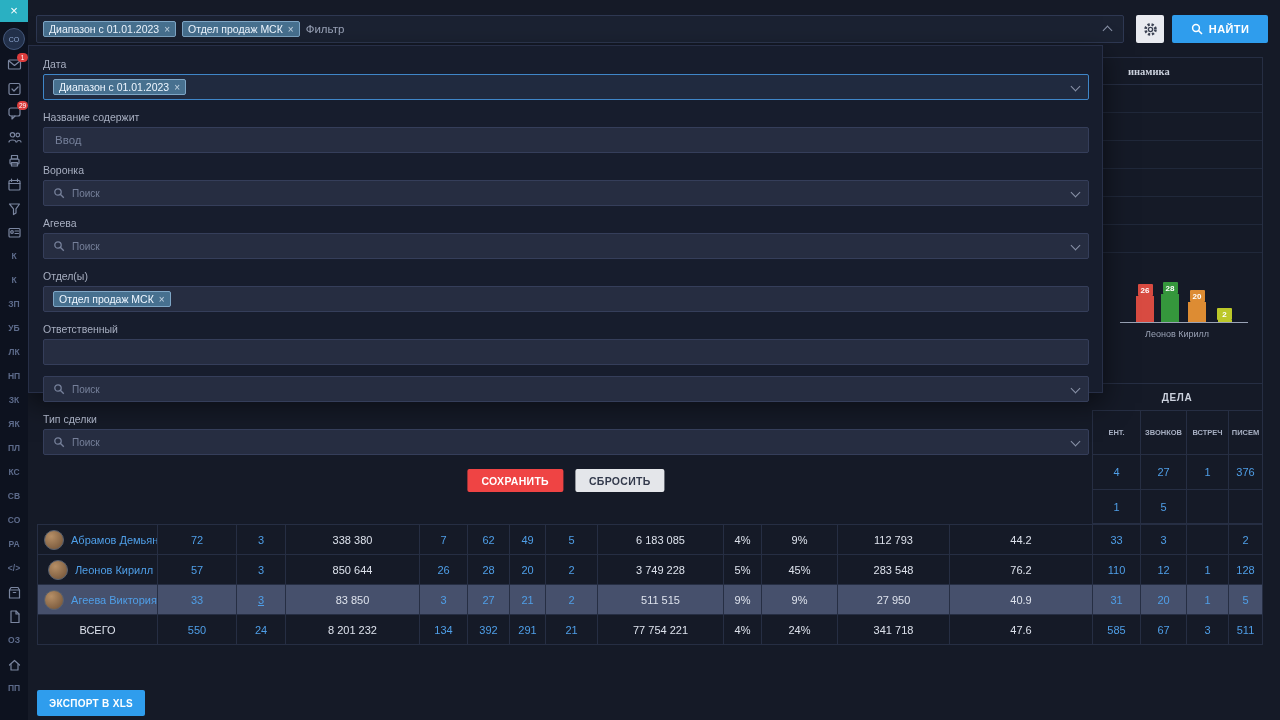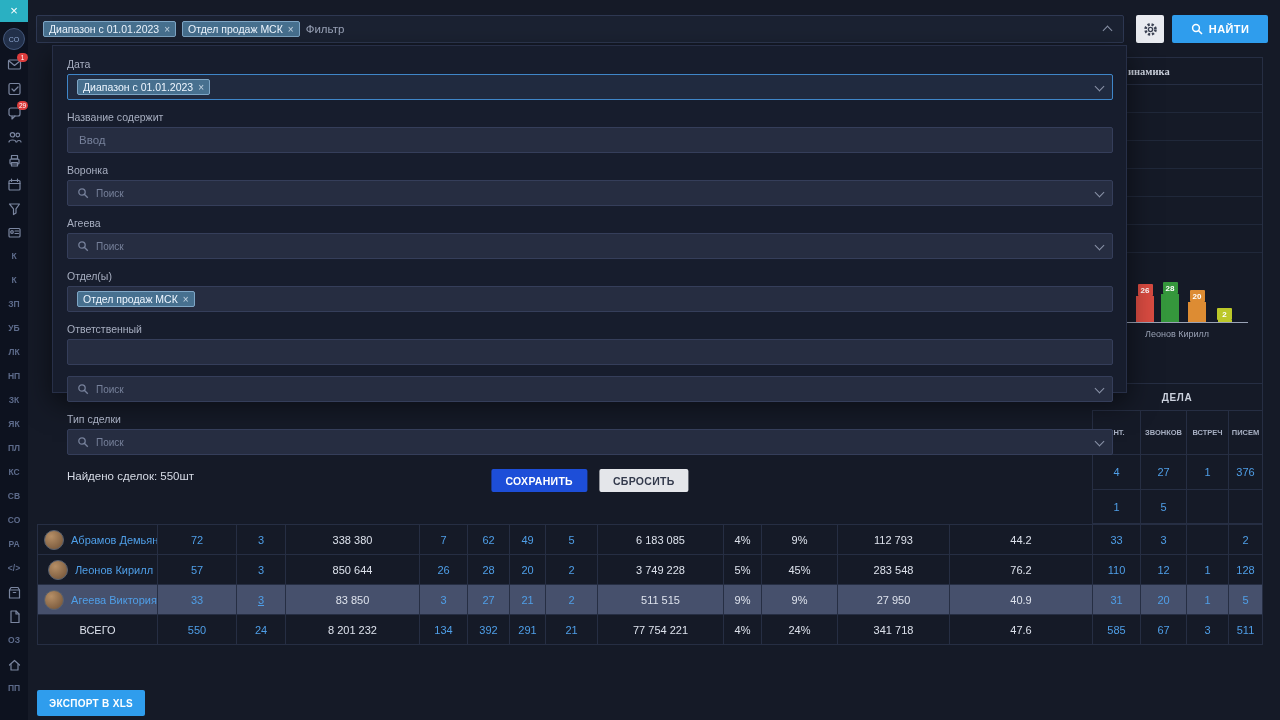--- a/index.html
+++ b/index.html
@@ -32,37 +32,37 @@
         transform:rotate(45deg);display:inline-block;margin-top:-2px;}
   .chev.up{transform:rotate(-135deg);margin-top:3px;}
   .filterbar .chev{margin-left:auto;}
   .btn-gear{margin-left:12px;width:28px;height:28px;background:#e9ebf0;border:none;border-radius:2px;
             display:flex;align-items:center;justify-content:center;cursor:pointer;}
   .btn-find{margin-left:8px;width:96px;height:28px;background:#2f9ded;border:none;border-radius:2px;color:#fff;
             font-size:11px;font-weight:bold;letter-spacing:.4px;display:flex;align-items:center;justify-content:center;
             gap:6px;cursor:pointer;font-family:inherit;}
 
   
-  .panel{position:absolute;left:52px;top:45px;width:1075px;height:348px;background:#171d2d;
+  .panel{position:absolute;left:28px;top:45px;width:1075px;height:348px;background:#171d2d;
          border:1px solid #272f47;box-shadow:0 10px 26px rgba(0,0,0,.55);z-index:35;
          box-sizing:border-box;padding:12px 13px 0 14px;}
   .f-label{color:#a7aec0;font-size:10.5px;margin-bottom:4px;}
   .f-input{height:26px;background:#262d41;border:1px solid #353e5a;border-radius:2px;display:flex;
            align-items:center;padding:0 9px;box-sizing:border-box;margin-bottom:11px;gap:7px;}
   .f-input.focus{border-color:#3f86c8;background:#202a3f;}
   .f-input input{flex:1;background:transparent;border:none;outline:none;color:#cfd5e2;font-size:11.5px;font-family:inherit;}
   .f-input input::placeholder{color:#76809a;}
   .f-input .ph{color:#76809a;font-size:10px;}
   .f-input .chev{margin-left:auto;}
   .p-footer{position:relative;height:54px;margin-top:2px;}
   .found{color:#d6dbe6;font-size:11.5px;line-height:20px;}
   .qmark{display:inline-flex;width:13px;height:13px;border:1px solid #76809a;border-radius:50%;color:#9aa3b8;
          font-size:9px;align-items:center;justify-content:center;margin-left:6px;cursor:pointer;}
   .p-btns{position:absolute;left:50%;top:3px;transform:translateX(-50%);display:flex;gap:12px;}
-  .btn-save{background:#1d4ed8;color:#fff;border:none;border-radius:2px;height:23px;padding:0 14px;
+  .btn-save{background:#ef4444;color:#fff;border:none;border-radius:2px;height:23px;padding:0 14px;
             font-size:10.5px;font-weight:bold;letter-spacing:.3px;cursor:pointer;font-family:inherit;}
   .btn-reset{background:#e4e6ea;color:#333a4c;border:none;border-radius:2px;height:23px;padding:0 14px;
              font-size:10.5px;font-weight:bold;letter-spacing:.3px;cursor:pointer;font-family:inherit;}
 
   
   .bgfrag{position:absolute;left:1092px;top:57px;width:170px;height:467px;z-index:5;border-right:1px solid #262e43;box-sizing:content-box;}
   .dyn-head{height:28px;border-top:1px solid #262e43;border-bottom:1px solid #262e43;display:flex;align-items:center;box-sizing:border-box;font-family:Liberation Serif, serif;}
   .dyn-head span{margin-left:36px;color:#ccd2de;font-size:10.5px;font-weight:bold;}
   .dyn-row{height:28px;border-bottom:1px solid #20283a;box-sizing:border-box;}
   .chart{position:relative;height:130px;}
@@ -350,21 +350,20 @@
       <svg width="12" height="12" viewBox="0 0 12 12">
           <circle cx="5" cy="5" r="3.2" fill="none" stroke="#76809a" stroke-width="1.3"></circle>
           <line x1="7.5" y1="7.5" x2="10.8" y2="10.8" stroke="#76809a" stroke-width="1.3"></line>
         </svg>
       <span class="ph">Поиск</span>
       <span class="chev"></span>
     </div>
 
     <div class="p-footer">
       <div class="found">
-        <div>Найдено сделок: 550шт</div>
       </div>
       <div class="p-btns">
         <button class="btn-save">СОХРАНИТЬ</button>
         <button class="btn-reset">СБРОСИТЬ</button>
       </div>
     </div>
   </div>
 
   <div class="sidebar">
     <div class="sb-close">×</div>

